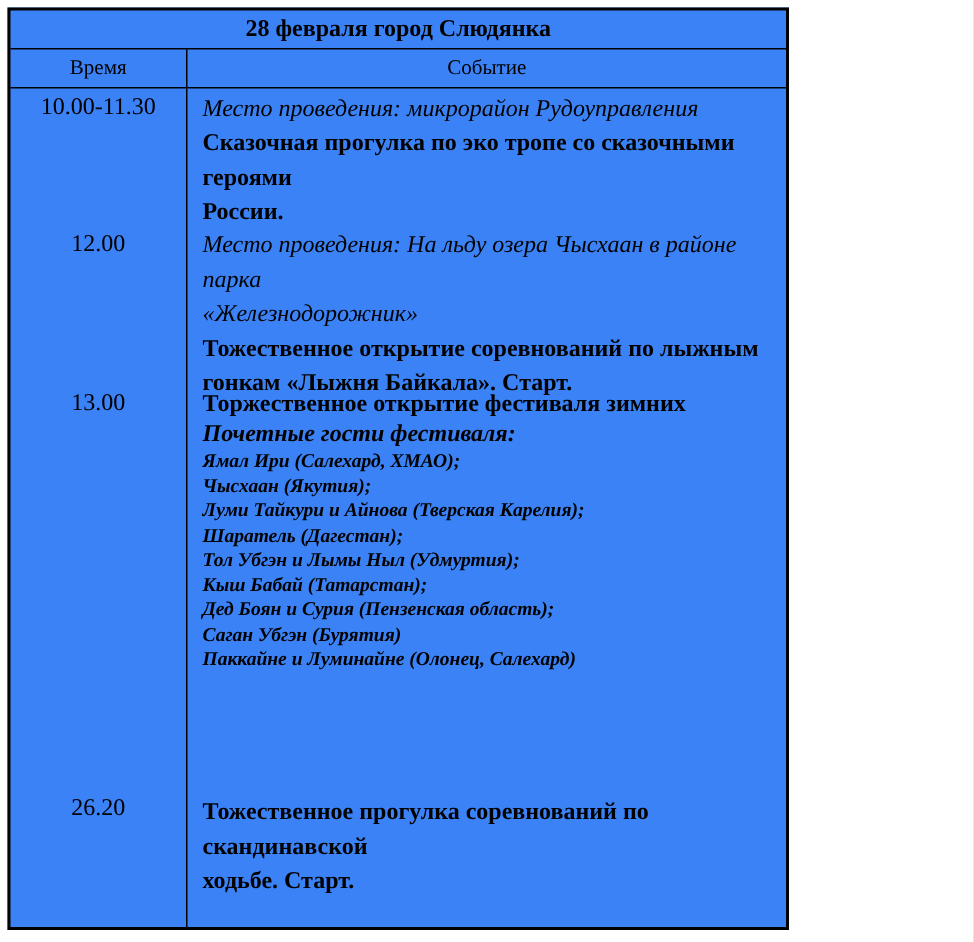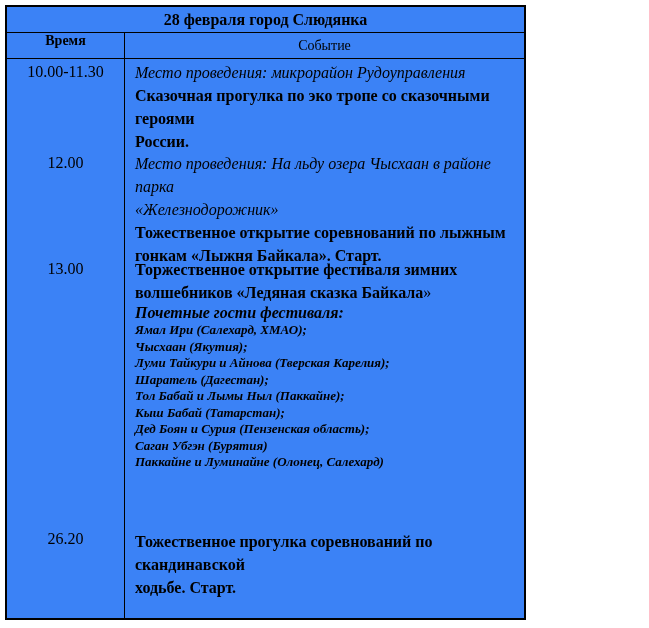--- a/index.html
+++ b/index.html
@@ -24,21 +24,21 @@
   }
 
   .header-row {
     height:26px; flex:0 0 auto;
     border-bottom:1.5px solid #000;
     display:flex; font-size:14px;
   }
   .header-time {
     width:118px; flex:0 0 auto;
     border-right:1.5px solid #000;
-    display:flex; align-items:flex-start; justify-content:center;font-weight:bold;
+    display:flex; align-items:center; justify-content:center;
   }
   .header-event { flex:1; display:flex; align-items:center; justify-content:center; }
 
   .row { display:flex; flex:0 0 auto; }
   .row:last-child { flex:1 1 auto; }
   .cell-time {
     width:118px; flex:0 0 auto;
     border-right:1.5px solid #000;
     text-align:center; font-size:16px;
   }
@@ -104,27 +104,26 @@
         <div class="line b">гонкам «Лыжня Байкала». Старт.</div>
       </div>
     </div>
 
     <div class="row row-3">
       <div class="cell-time">
         <span>13.00</span>
       </div>
       <div class="cell-event">
         <div class="line b">Торжественное открытие фестиваля зимних</div>
-        <div class="line b"><span>волшебников «Ледяная сказка Байкала</span><span class="nb">»</span></div>
         <div class="subheading">Почетные гости фестиваля:</div>
         <div class="guest">Ямал Ири (Салехард, ХМАО);</div>
         <div class="guest">Чысхаан (Якутия);</div>
         <div class="guest">Луми Тайкури и Айнова (Тверская Карелия);</div>
         <div class="guest">Шаратель (Дагестан);</div>
-        <div class="guest">Тол Бабай и Лымы Ныл (Паккайне);</div>
+        <div class="guest">Тол Убгэн и Лымы Ныл (Удмуртия);</div>
         <div class="guest">Кыш Бабай (Татарстан);</div>
         <div class="guest">Дед Боян и Сурия (Пензенская область);</div>
         <div class="guest">Саган Убгэн (Бурятия)</div>
         <div class="guest">Паккайне и Луминайне (Олонец, Салехард)</div>
       </div>
     </div>
 
     <div class="row row-4">
       <div class="cell-time">
         <span>26.20</span>

